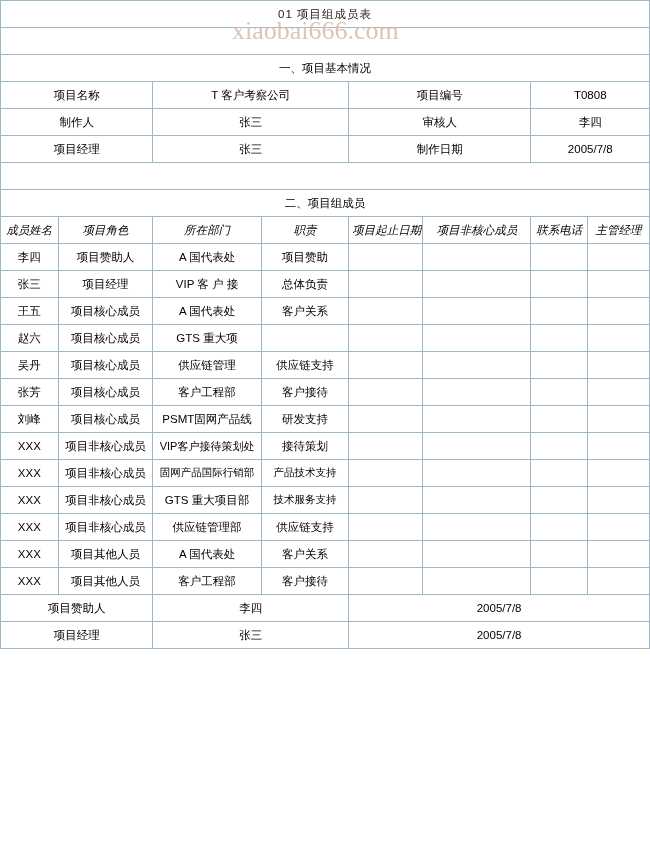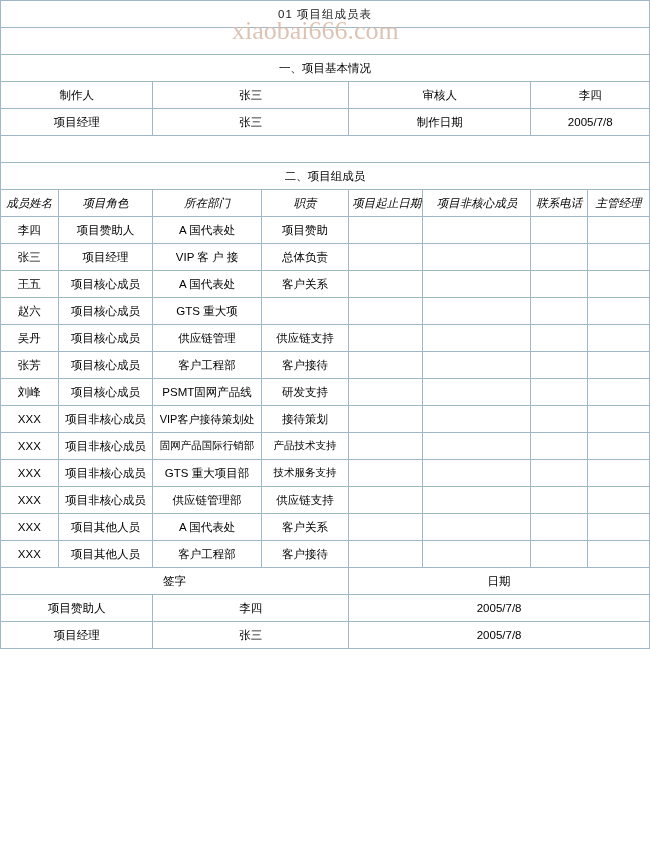--- a/index.html
+++ b/index.html
@@ -117,20 +117,26 @@
       </tr>
       <tr class="spacer-row">
         <td colspan="8"></td>
       </tr>
 
       <tr class="section-row">
         <td colspan="8">一、项目基本情况</td>
       </tr>
 
       <tr>
+        <td colspan="2">项目名称</td>
+        <td colspan="2">T 客户考察公司</td>
+        <td colspan="2">项目编号</td>
+        <td colspan="2">T0808</td>
+      </tr>
+      <tr>
         <td colspan="2">制作人</td>
         <td colspan="2">张三</td>
         <td colspan="2">审核人</td>
         <td colspan="2">李四</td>
       </tr>
       <tr>
         <td colspan="2">项目经理</td>
         <td colspan="2">张三</td>
         <td colspan="2">制作日期</td>
         <td colspan="2">2005/7/8</td>
@@ -280,24 +286,20 @@
         <td>项目其他人员</td>
         <td>客户工程部</td>
         <td>客户接待</td>
         <td></td>
         <td></td>
         <td></td>
         <td></td>
       </tr>
 
       <tr class="sig-row">
-        <td colspan="4" class="left">签字</td>
-        <td colspan="4" class="left">日期</td>
-      </tr>
-      <tr class="sig-row">
         <td colspan="2">项目赞助人</td>
         <td colspan="2">李四</td>
         <td colspan="4">2005/7/8</td>
       </tr>
       <tr class="sig-row">
         <td colspan="2">项目经理</td>
         <td colspan="2">张三</td>
         <td colspan="4">2005/7/8</td>
       </tr>
     </tbody>

